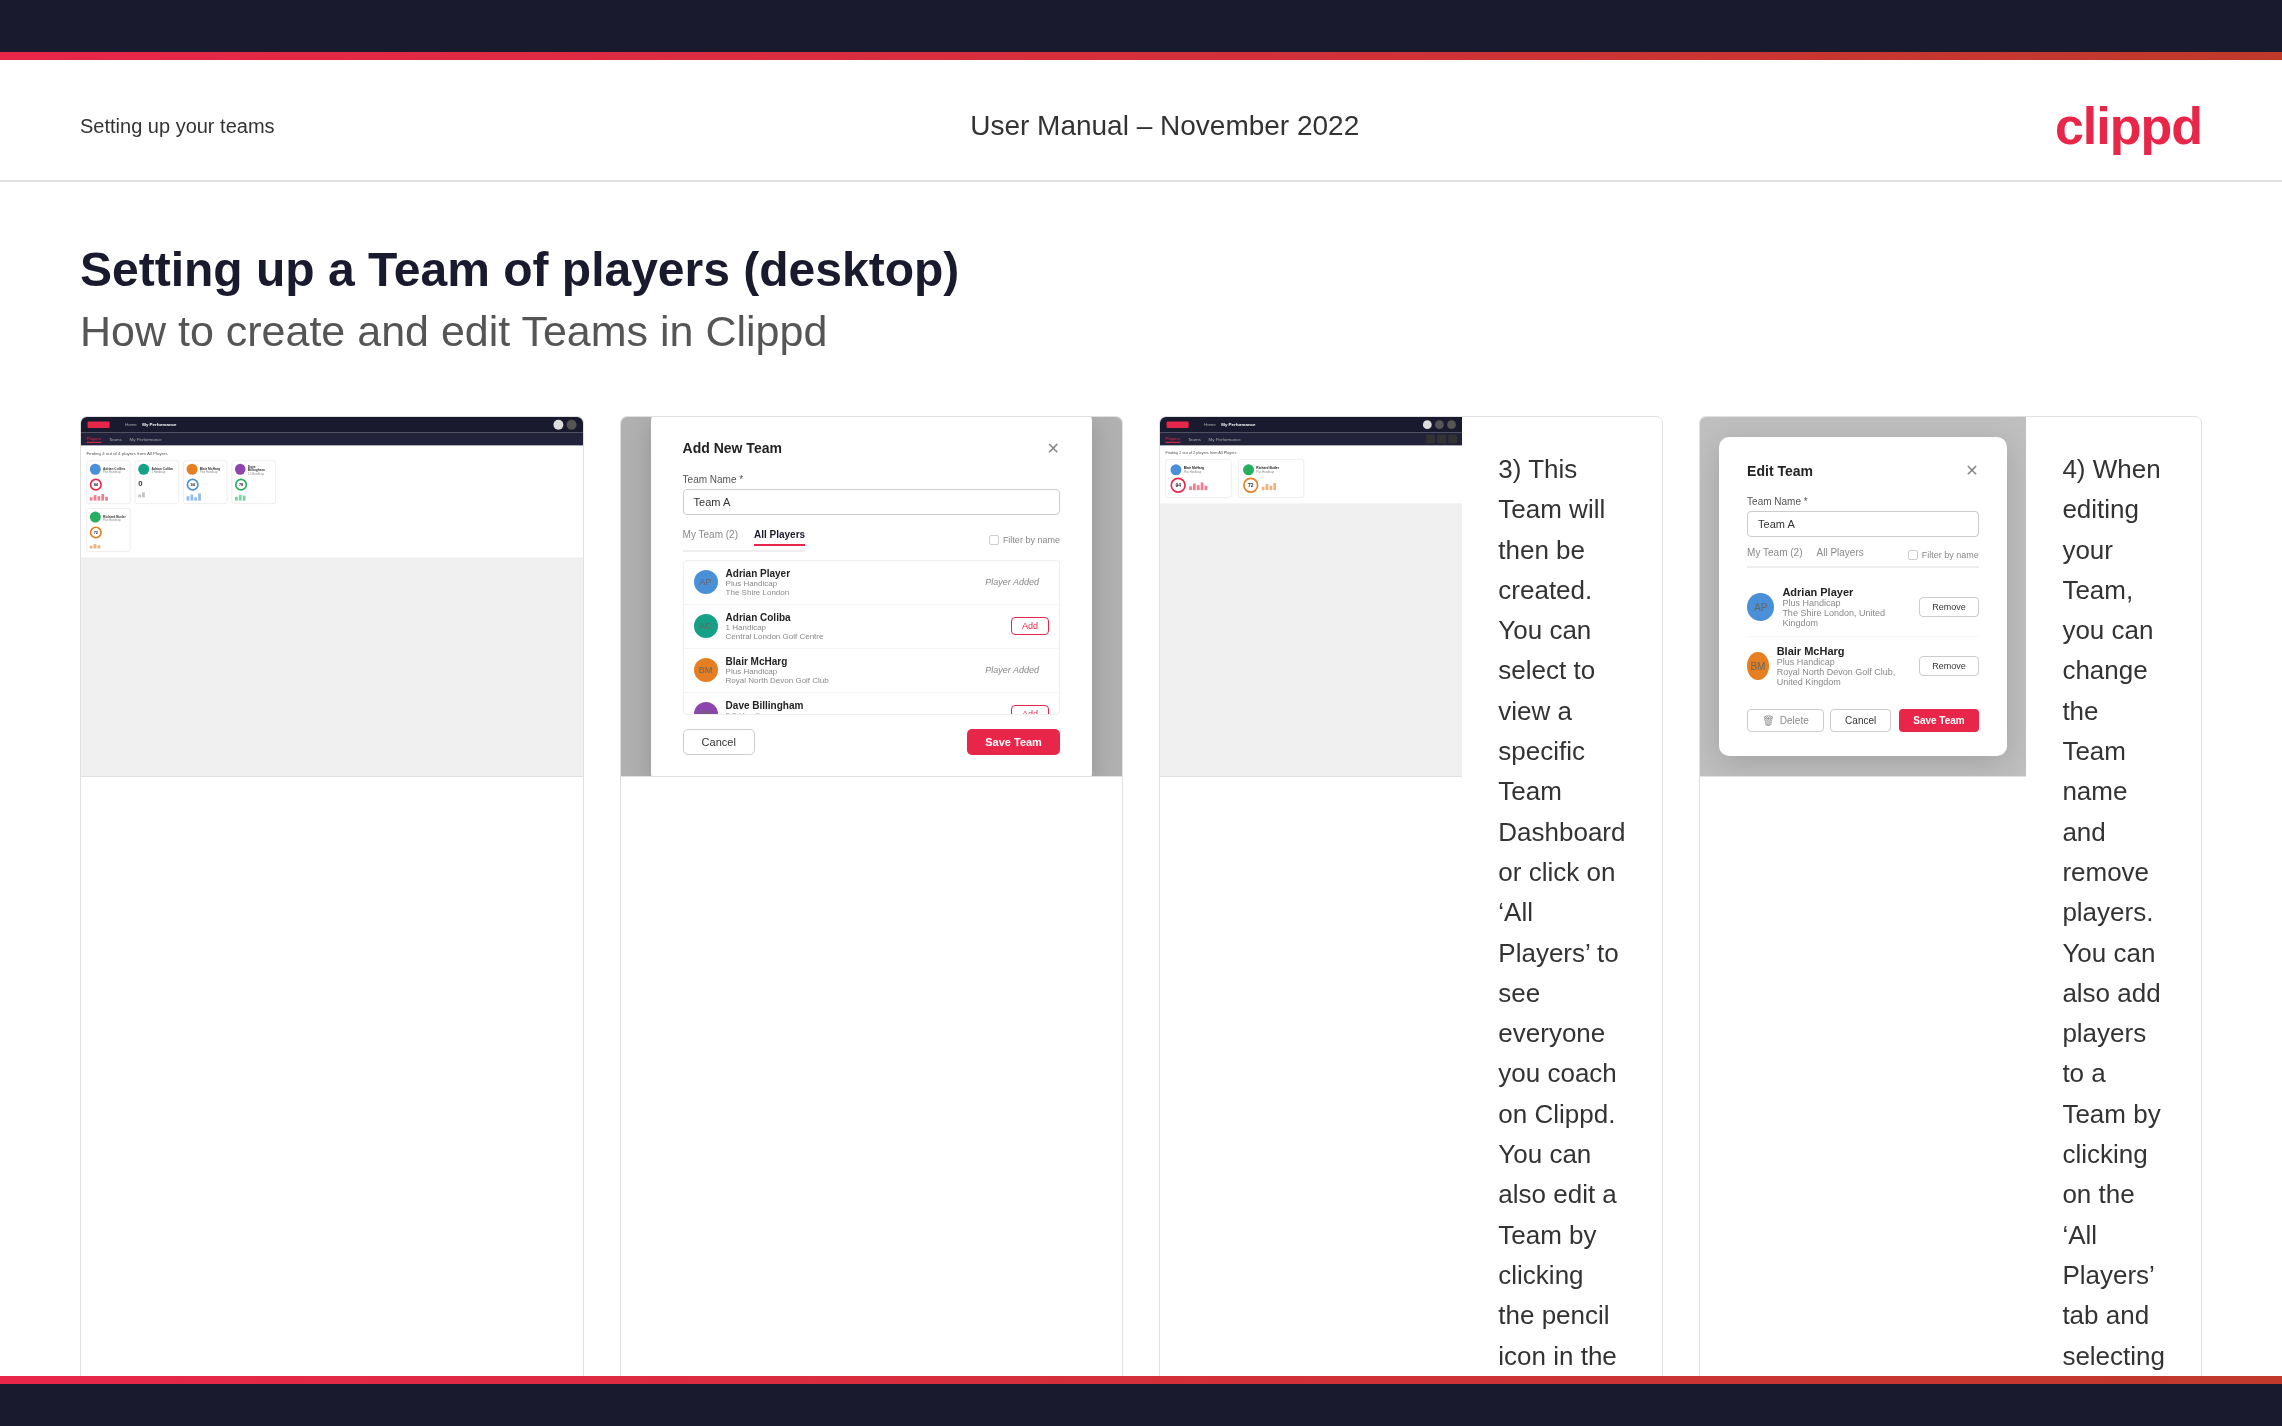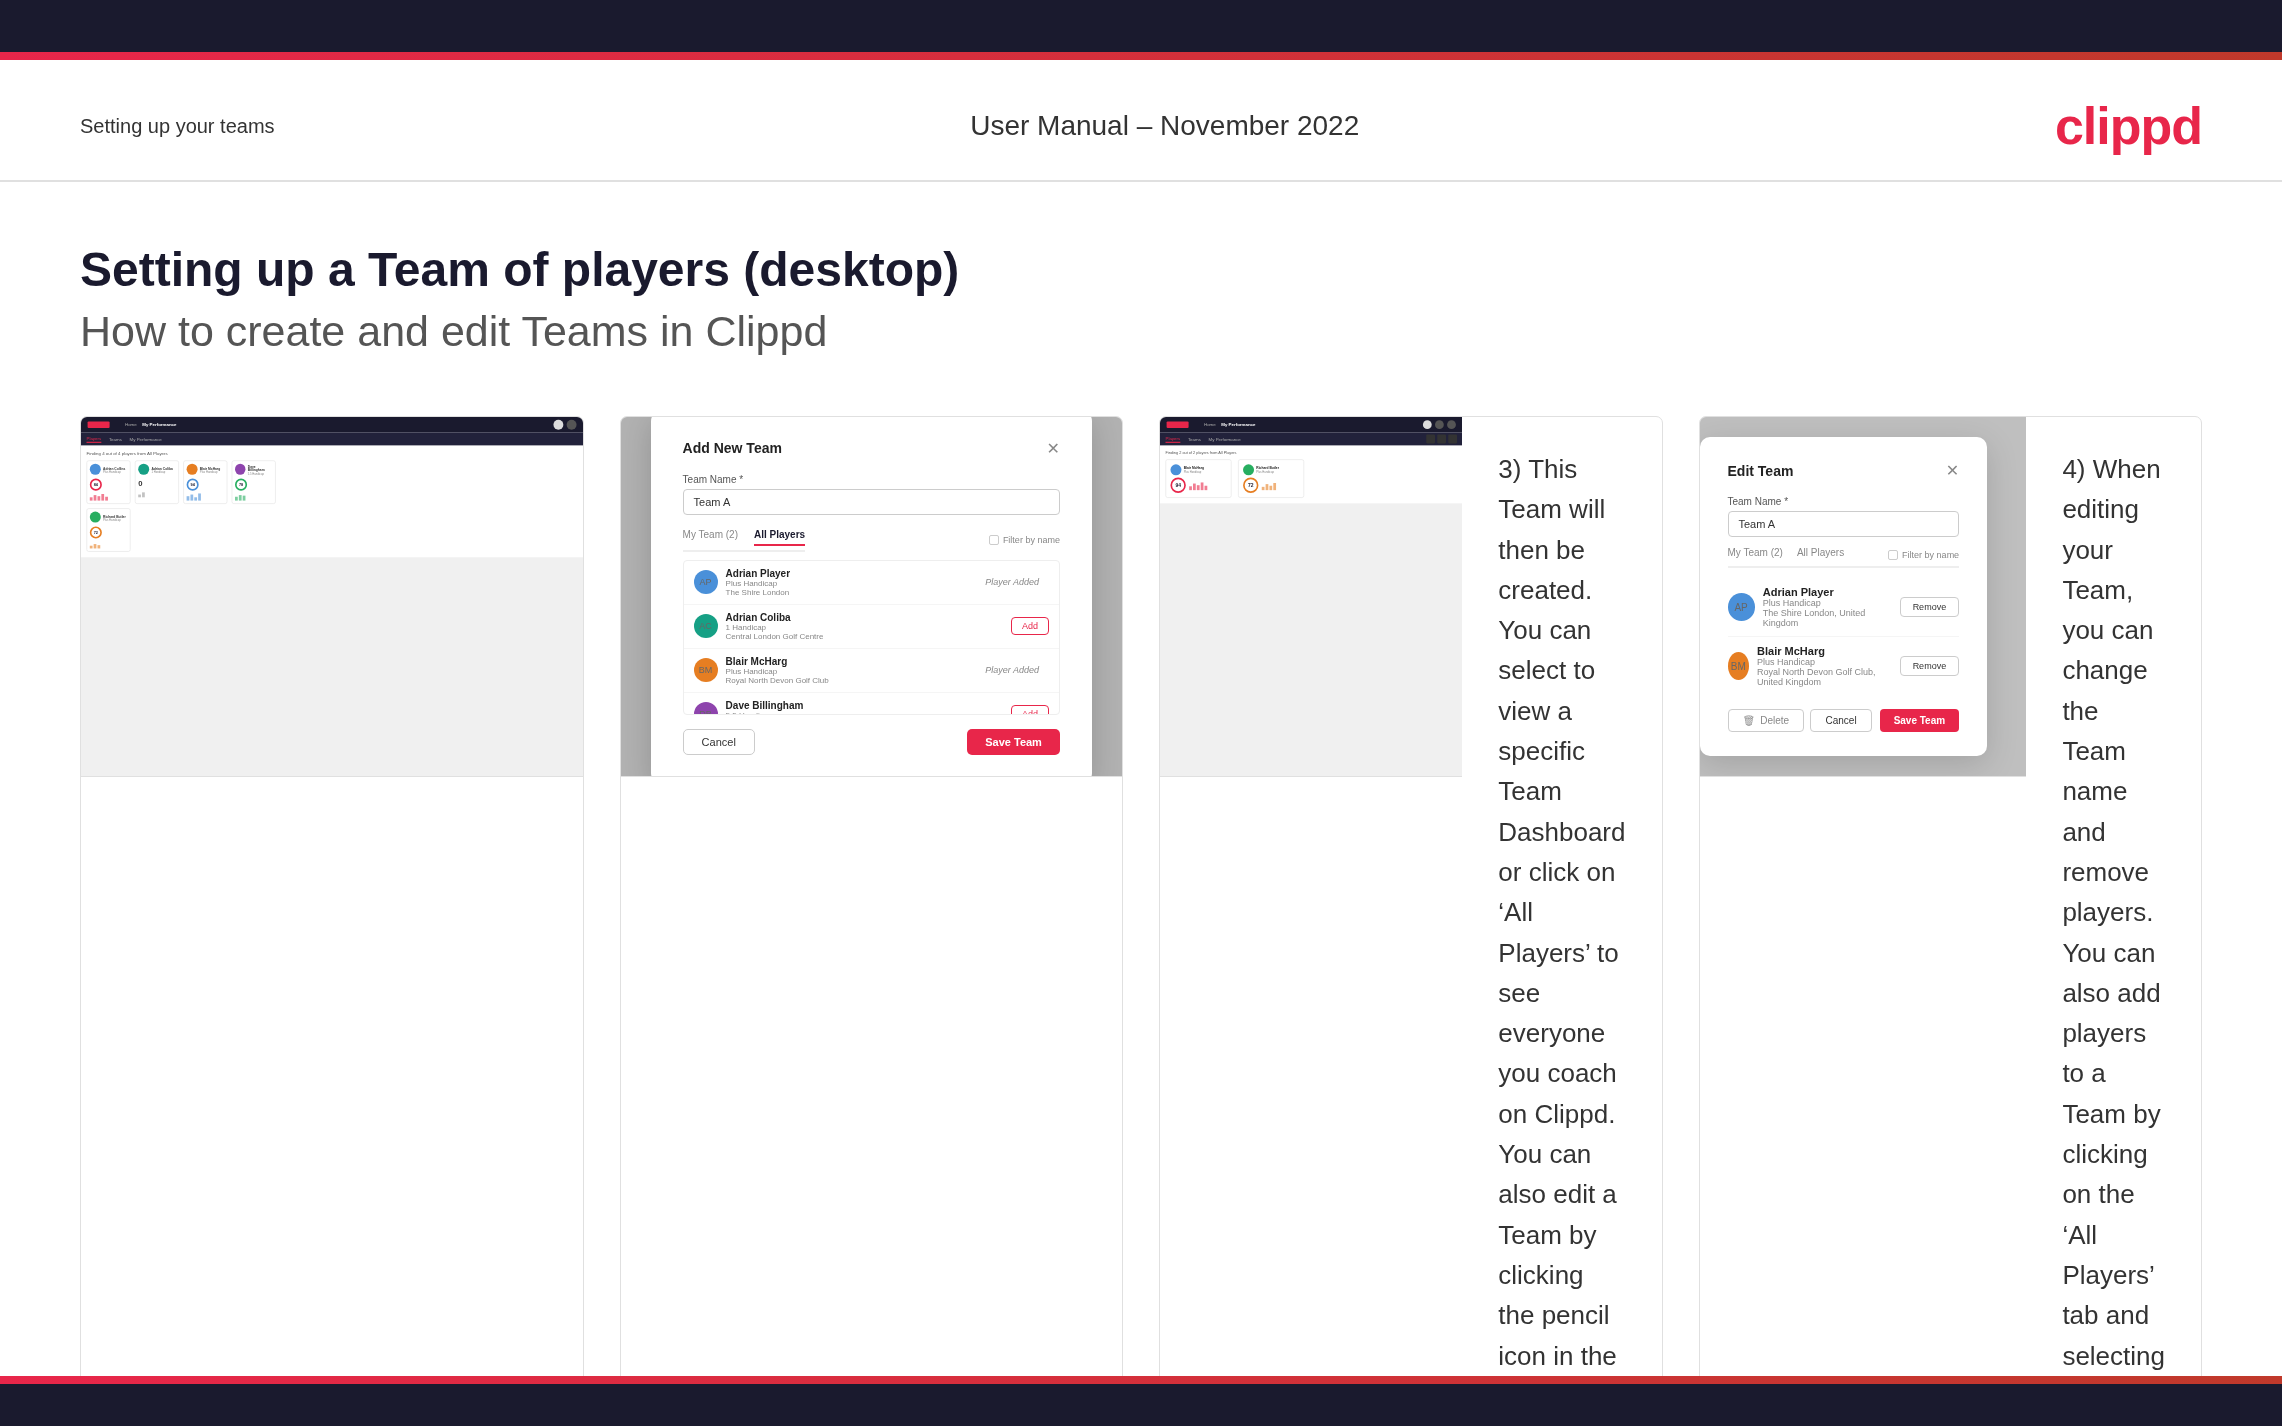--- a/index.html
+++ b/index.html
@@ -345,21 +345,21 @@
     .ss3-topbar {
       background: #1a1a2e;
       height: 28px;
     }
 
     
     .ss4 {
       background: rgba(0,0,0,0.25);
       display: flex;
       align-items: center;
-      justify-content: flex-start;
+      justify-content: center;
     }
     .edit-dialog {
       background: #fff;
       border-radius: 10px;
       padding: 24px 28px;
       width: 88%;
       box-shadow: 0 8px 32px rgba(0,0,0,0.15);
     }
     .edit-player-row {
       display: flex;

